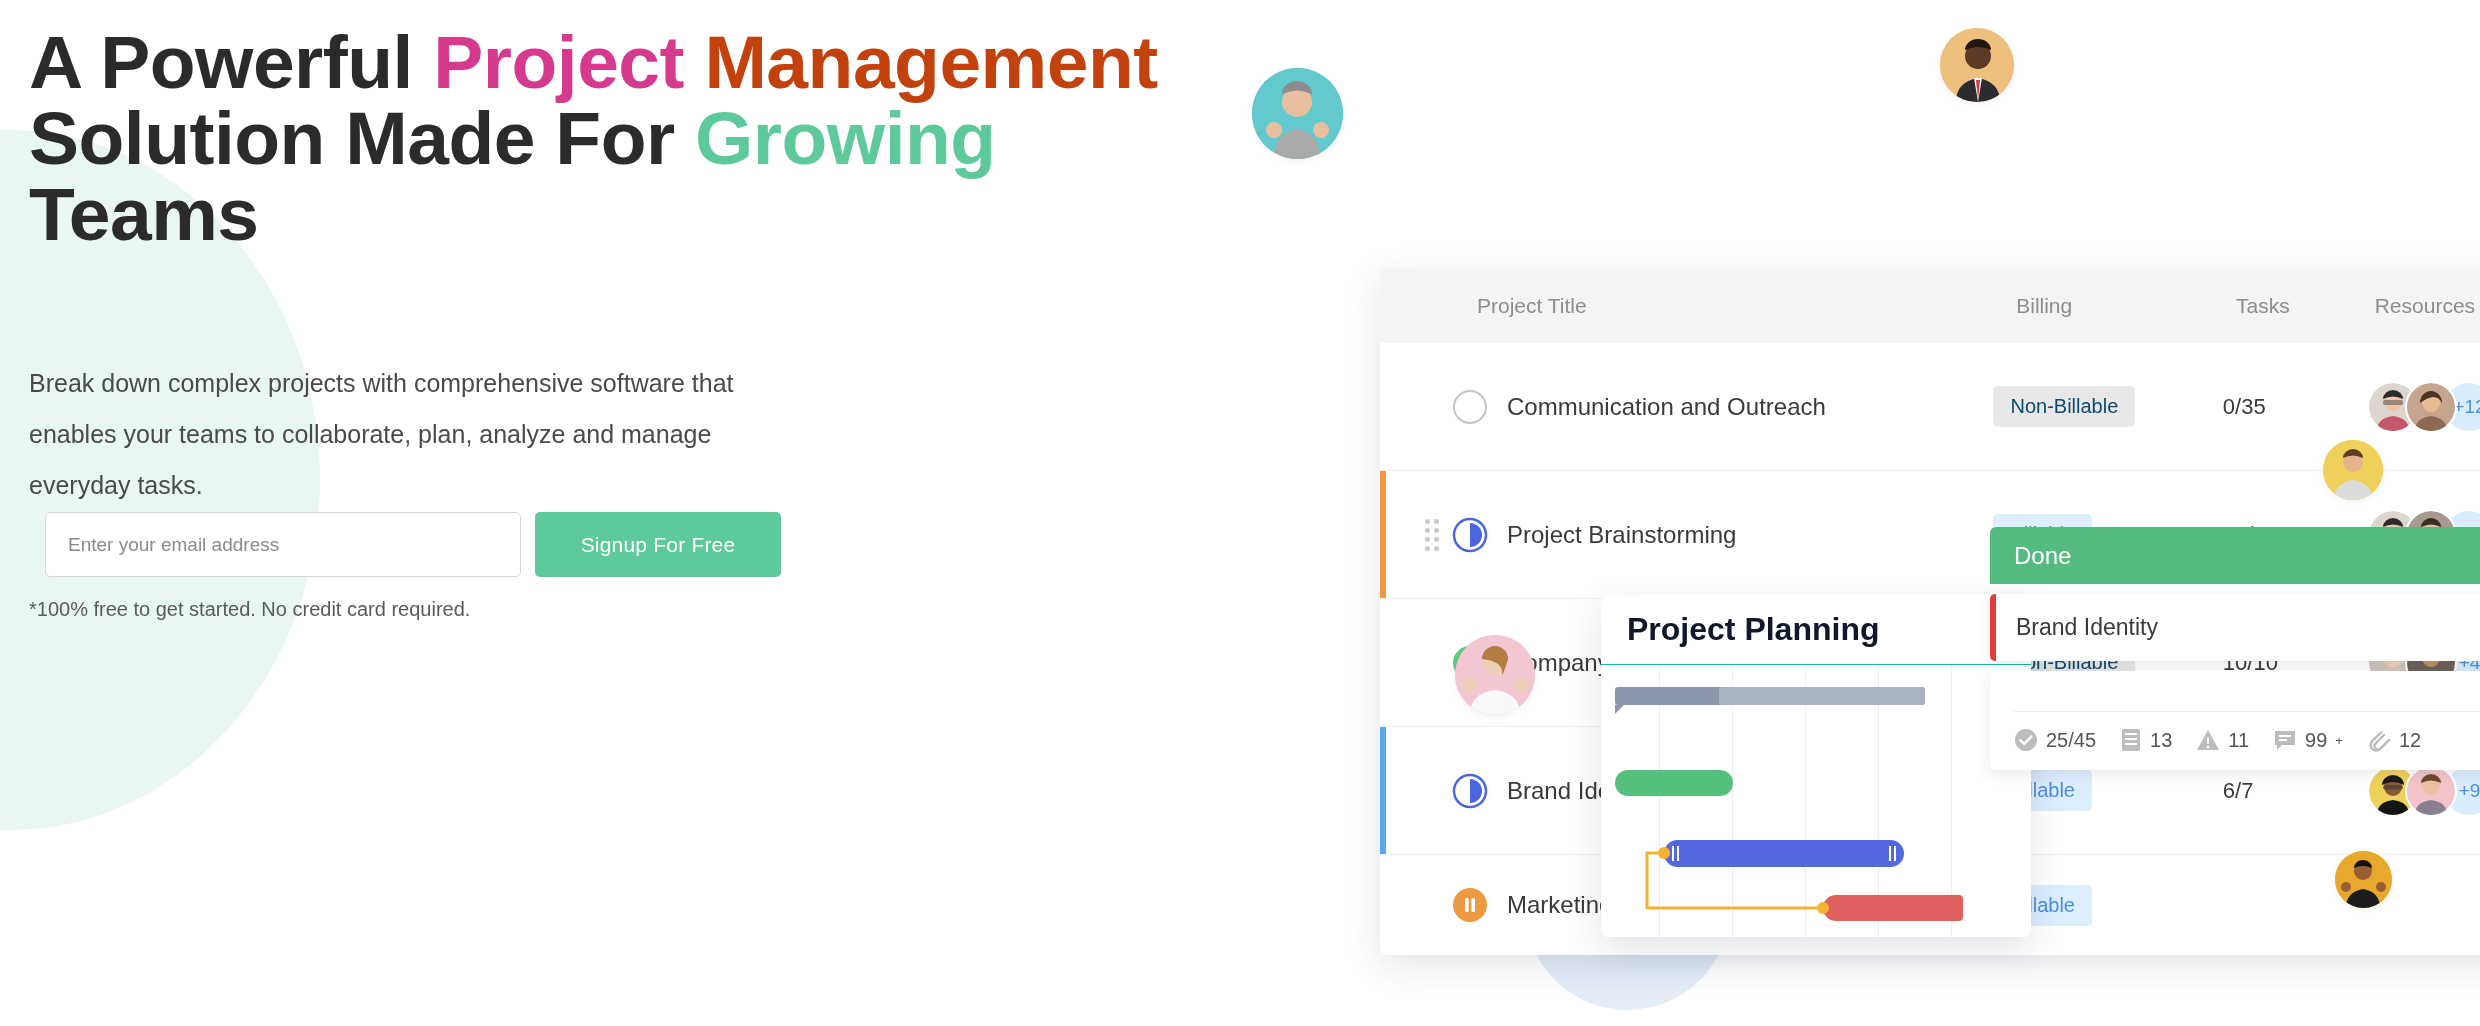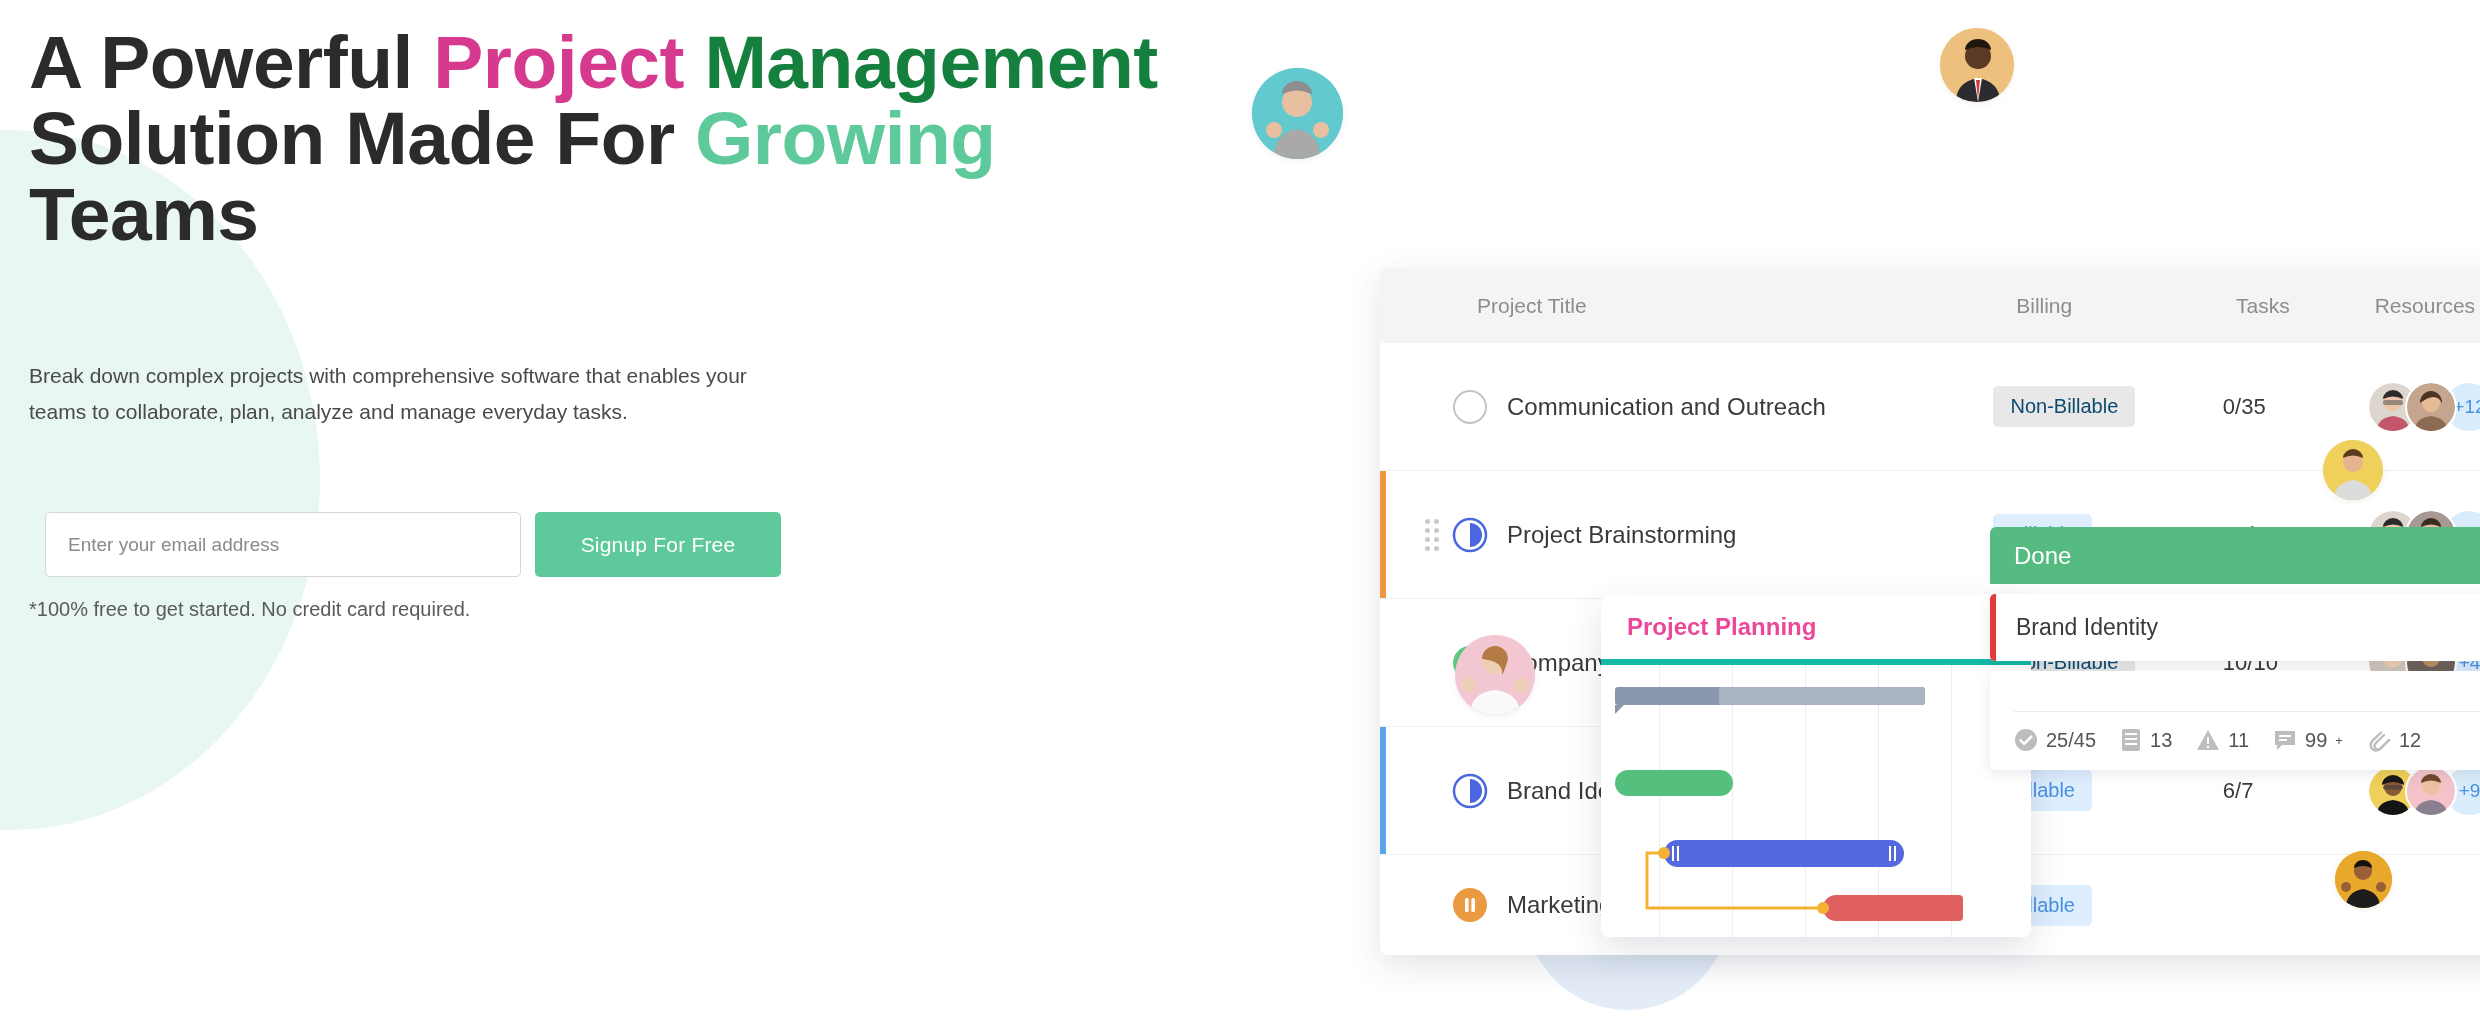--- a/index.html
+++ b/index.html
@@ -23,26 +23,26 @@
 
   
   .left { position:absolute; left:0; top:0; width:1230px; height:1026px; z-index:5; }
 
   .headline {
     position:absolute; left:29px; top:24px; width:1140px;
     font-size:75px; line-height:76px; font-weight:700;
     letter-spacing:-0.5px; color:#2b2b2b;
   }
   .hl-pink { color:#d63a8f; }
-  .hl-purple { color:#15803d; }
+  .hl-purple { color:#c2410c; }
   .hl-green { color:#5ec99a; }
 
   .subtext {
     position:absolute; left:29px; top:358px; width:720px;
-    font-size:21px; line-height:36px; color:#4a4a4a;
+    font-size:25px; line-height:51px; color:#4a4a4a;
   }
 
   .form-row { position:absolute; left:29px; top:512px; display:flex; align-items:center;margin-left:16px; }
   .email-input {
     width:476px; height:65px; border:1px solid #d6d6d6; border-radius:5px;
     background:#fff; font-size:19px; color:#4a4a4a; padding:0 22px;
     font-family:"Liberation Sans", sans-serif; outline:none;
   }
   .email-input::placeholder { color:#8a8a8a; }
   .signup-btn {
@@ -112,22 +112,22 @@
     margin-left:-14px; border:2px solid #fff;
   }
   .planning {
     position:absolute; left:460px; top:364px; width:530px;
     background:#fff; border-radius:8px; z-index:14;
     box-shadow:0 12px 34px rgba(40,50,80,0.14);
     overflow:hidden;
   }
   .planning-title {
     height:70px; display:flex; align-items:center; padding-left:26px;
-    font-size:24px; font-weight:700; color:#ec4899;
-    border-bottom:6px solid #14b8a6;
+    font-size:32px; font-weight:700; color:#0f172a;
+    border-bottom:1px solid #14b8a6;
   }
   .gantt-grid { position:relative; height:305px; background:#fff; }
   .gline { position:absolute; top:0; bottom:0; width:1px; background:#ededed; }
   .bar { position:absolute; }
   .bar-summary { height:18px; border-radius:3px; }
   .bar-r { border-radius:14px; }
 
   
   .done-card {
     position:absolute; left:765px; top:527px; width:510px; z-index:16;

